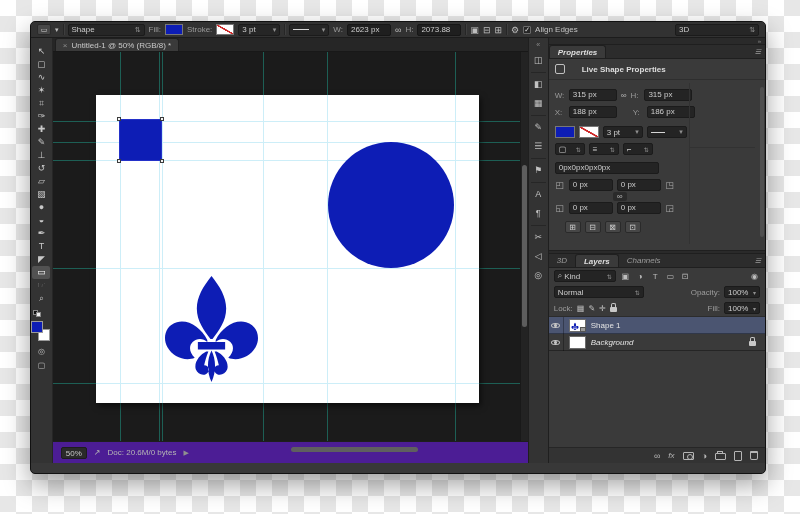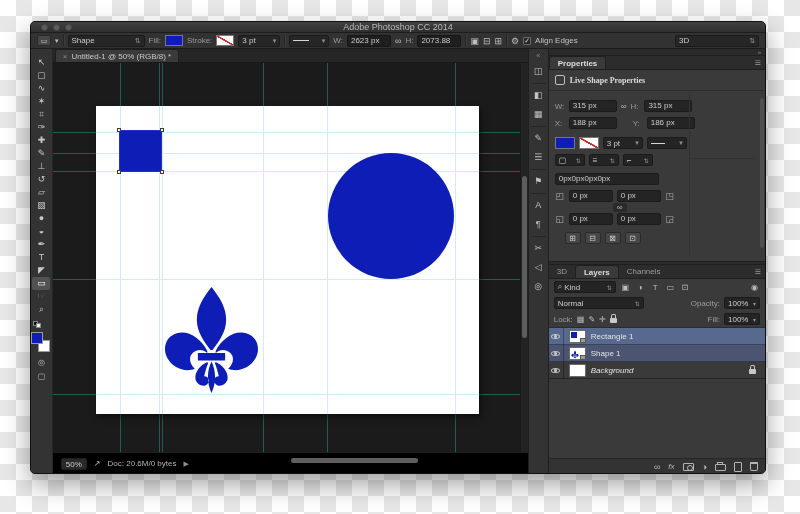--- a/index.html
+++ b/index.html
@@ -85,40 +85,40 @@
     box-shadow:2px 3px 6px rgba(0,0,0,.55); overflow:hidden;
   }
   .glite-v { position:absolute; top:0; bottom:0; width:1px; background:#cdeef8; }
   .glite-h { position:absolute; left:0; right:0; height:1px; background:#cdeef8; }
   .shape-rect { position:absolute; left:24px; top:25px; width:41px; height:40px; background:#0d1db5; box-shadow:0 0 0 1px #2431c9; }
   .handle { position:absolute; width:4px; height:4px; background:#f4f4f4; border:1px solid #3c3c3c; }
   .shape-circle { position:absolute; left:232px; top:47px; width:126px; height:126px; border-radius:50%; background:#0d1db5; }
   .shape-fleur { position:absolute; left:63px; top:180px; width:105px; height:108px; }
   .vscroll { width:8px; background:#232323; border-left:1px solid #191919; position:relative; }
   .vthumb { position:absolute; left:1px; width:5px; top:113px; height:162px; background:#5d5d5d; border-radius:3px; }
-  .statusbar { height:22px; background:#000000; border-top:1px solid #1e1e1e; display:flex; align-items:center; gap:7px; padding:0 8px; position:relative; }
+  .statusbar { height:22px; background:#4c1d95; border-top:1px solid #1e1e1e; display:flex; align-items:center; gap:7px; padding:0 8px; position:relative; }
   .statusbar .zoomfield { background:#2a2a2a; border:1px solid #1d1d1d; border-radius:2px; font-size:8px; color:#c7c7c7; padding:0 4px; height:12px; line-height:11px; }
   .statusbar .txt { font-size:8px; color:#b5b5b5; }
   .hthumb { position:absolute; left:238px; top:5px; width:127px; height:5px; background:#5f5f5f; border-radius:3px; }
   
   .dock { width:21px; background:#333; border-left:1px solid #1f1f1f; border-right:1px solid #1f1f1f; display:flex; flex-direction:column; align-items:center; padding-top:2px; }
   .dock .collapse { font-size:7px; color:#8a8a8a; height:9px; line-height:9px; }
   .dockicon { width:17px; height:15px; line-height:15px; text-align:center; color:#c2c2c2; font-size:9px; margin-top:4px; }
   .docksep { width:15px; height:1px; background:#262626; margin-top:4px; }
   
   .panels { width:218px; display:flex; flex-direction:column; background:#3a3a3a; }
-  .ptabs { height:14px; background:#2c2c2c; border-bottom:1px solid #1f1f1f; display:flex; align-items:flex-end; position:relative; }
+  .ptabs { height:14px; background:#2c2c2c; border-bottom:1px solid #1f1f1f; display:flex; align-items:flex-end; position:relative;font-style:italic; }
   .ptab { height:13px; padding:0 8px; font-size:8px; color:#9b9b9b; display:flex; align-items:center; }
   .ptab.active { background:#3a3a3a; color:#ddd; border:1px solid #1f1f1f; border-bottom:none; border-radius:3px 3px 0 0; font-weight:bold; }
   .pmenu { position:absolute; right:4px; top:3px; font-size:7px; color:#9a9a9a; }
   .collapsebar { height:7px; background:#2a2a2a; border-bottom:1px solid #1f1f1f; text-align:right; font-size:6px; color:#888; line-height:7px; padding-right:4px; }
   .props { height:205px; display:flex; flex-direction:column; }
   .props-content { flex:1; position:relative; padding:3px 6px; }
   .prow { display:flex; align-items:center; gap:4px; margin-top:5px; }
-  .phead { display:flex; align-items:center; gap:5px; margin-top:2px; padding-bottom:5px; border-bottom:1px solid #2e2e2e; margin-left:-6px; margin-right:-6px; padding-left:6px;font-family:Liberation Serif, serif; }
+  .phead { display:flex; align-items:center; gap:17px; margin-top:2px; padding-bottom:5px; border-bottom:1px solid #2e2e2e; margin-left:-6px; margin-right:-6px; padding-left:6px; }
   .phead .hicon { width:10px; height:10px; border:1px solid #c0c0c0; border-radius:2px; }
   .phead .htxt { font-size:8px; font-weight:bold; color:#ddd; }
   .plbl { font-size:8px; color:#999; width:10px; }
   .pfield { background:#242424; border:1px solid #1b1b1b; border-radius:2px; height:12px; line-height:10px; padding:0 3px; font-size:8px; color:#ccc; width:48px; }
   .plink { color:#b5b5b5; font-size:8px; }
   .pswatch { width:20px; height:12px; border:1px solid #777; }
   .pswatch.fill { background:#0d1db5; }
   .pswatch.nostroke { background:linear-gradient(to top right,#fff 44%,#cf2a2a 46%,#cf2a2a 54%,#fff 56%); }
   .pcombo { background:#242424; border:1px solid #1b1b1b; border-radius:2px; height:12px; display:inline-flex; align-items:center; gap:3px; padding:0 3px; font-size:8px; color:#ccc; }
   .cornericon { font-size:9px; color:#aaa; width:10px; text-align:center; }
@@ -173,26 +173,20 @@
                M37 64 L63 64 L63 71 L37 71 Z
                M45 73 C39 76 33 83 35 90 C37 96 45 97 47 92 C48 88 46 86 43 86 C44 82 45 78 47 73 Z
                M55 73 C61 76 67 83 65 90 C63 96 55 97 53 92 C52 88 54 86 57 86 C56 82 55 78 53 73 Z
                M50 72 C54 80 55 91 50 102 C45 91 46 80 50 72 Z"></path>
     </symbol>
   </defs>
 </svg>
 
 <div class="window">
 
-  <div class="titlebar">
-    <span class="tl"></span>
-    <span class="tl"></span>
-    <span class="tl"></span>
-    <div class="wtitle">Adobe Photoshop CC 2014</div>
-  </div>
 
   <div class="optionsbar">
     <span class="toolpreset">▭</span>
     <span class="obicon" style="font-size:7px">▾</span>
     <span class="ob-sep"></span>
     <span class="combo" style="width:77px;justify-content:space-between">
       <span>Shape</span>
       <span class="arr">⇅</span>
     </span>
     <span class="lbl">Fill:</span>
@@ -469,30 +463,20 @@
             <span class="ficon" style="width:auto">✛</span>
             <span class="i-lock"></span>
           </span>
           <span class="llbl" style="margin-left:auto">Fill:</span>
           <span class="lcombo" style="width:36px;justify-content:space-between">
             <span>100%</span>
             <span style="font-size:6px;color:#8f8f8f">▾</span>
           </span>
         </div>
         <div class="lrows">
-          <div class="lrow sel-active">
-            <span class="eyebox">
-                <span class="i-eye"></span>
-              </span>
-            <span class="thumb">
-                <span class="mini-rect"></span>
-                <span class="badge"></span>
-              </span>
-            <span class="lname">Rectangle 1</span>
-          </div>
           <div class="lrow sel">
             <span class="eyebox">
                 <span class="i-eye"></span>
               </span>
             <span class="thumb">
               <svg class="mini-fleur" viewBox="0 0 100 103">
                   <use href="#fleur" fill="#0d1db5"></use>
                 </svg>
               <span class="badge"></span>
             </span>

